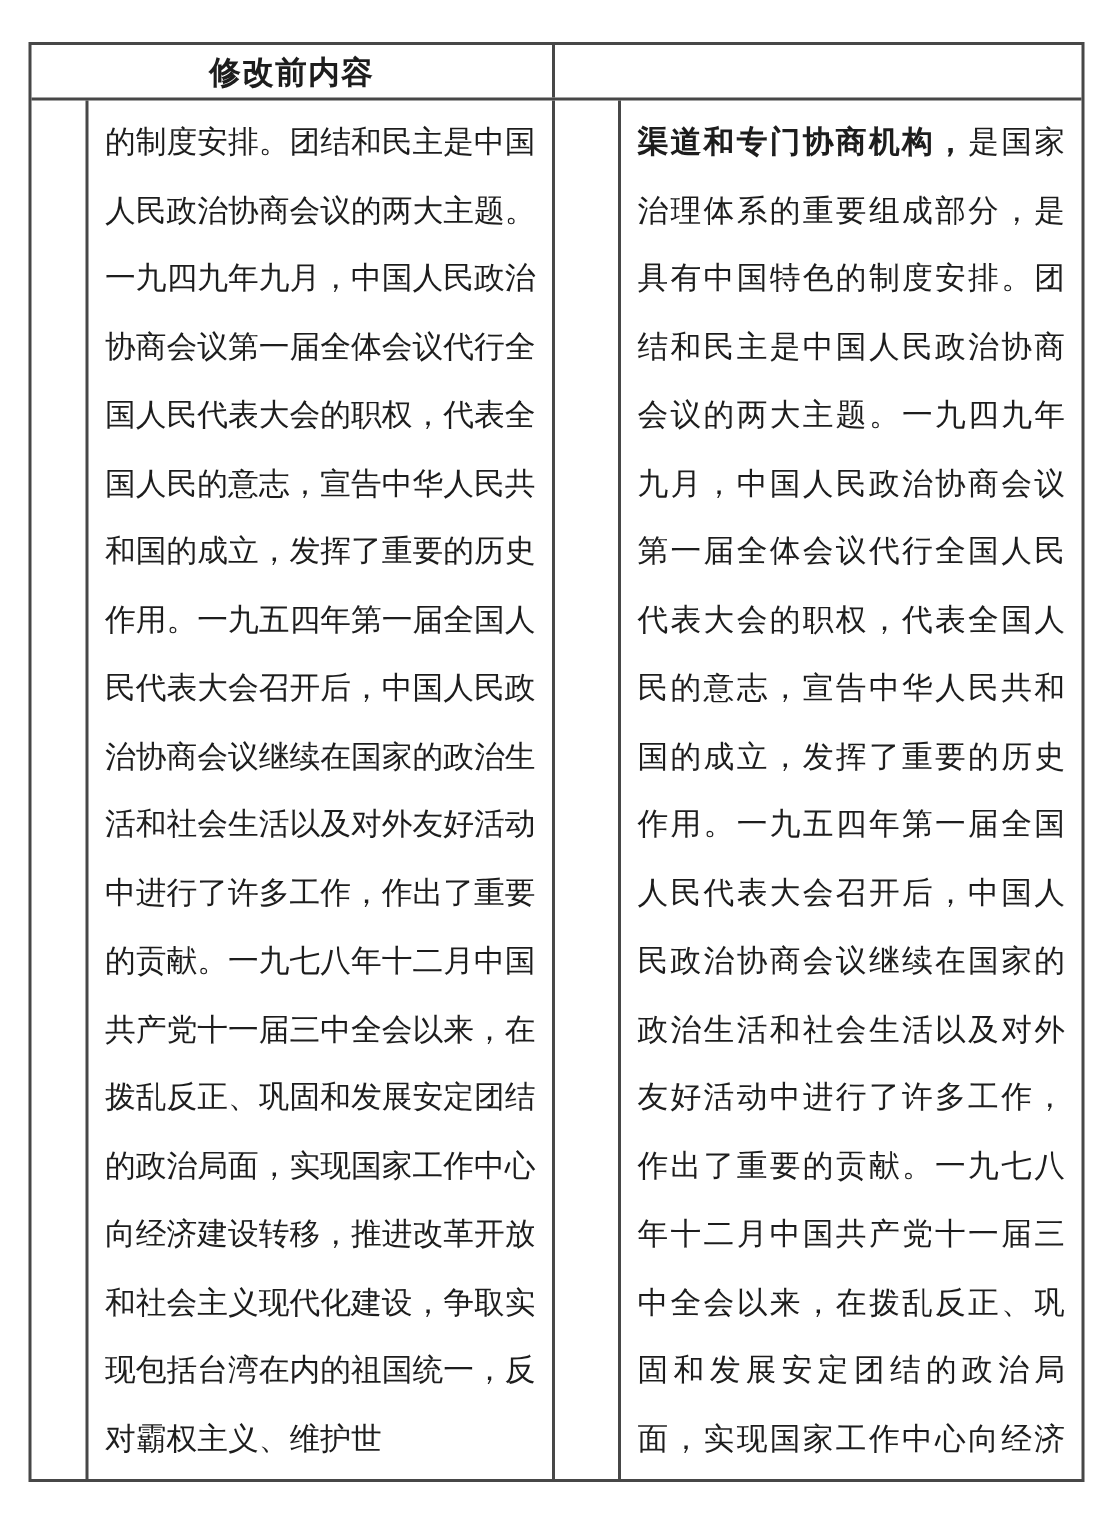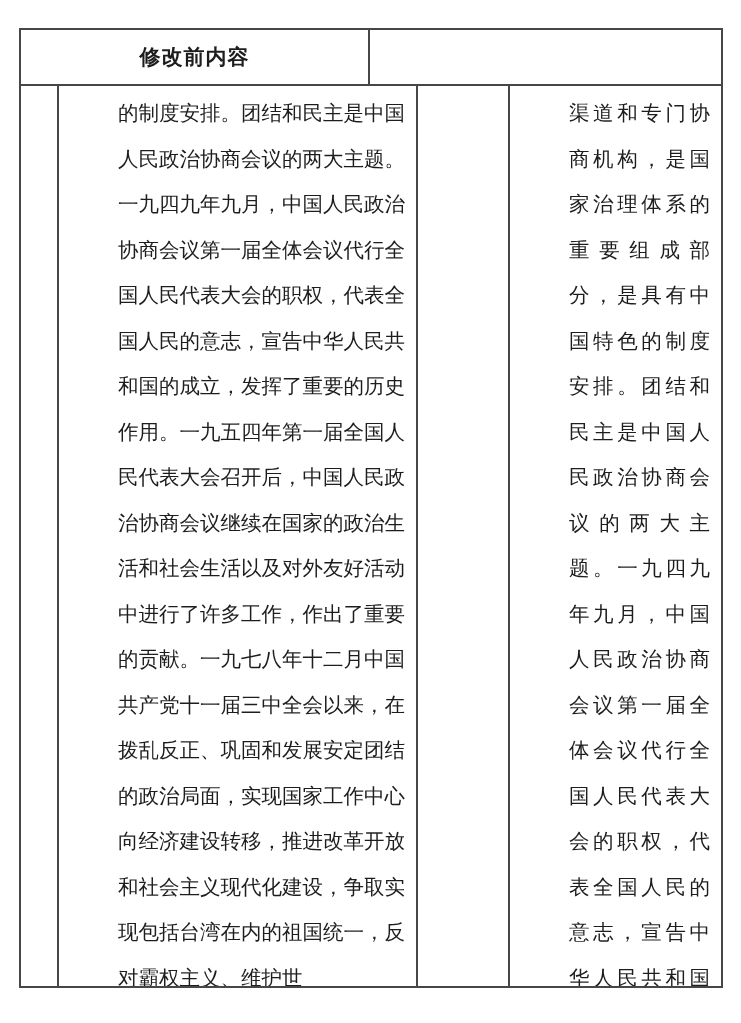--- a/index.html
+++ b/index.html
@@ -22,21 +22,21 @@
     width: 704px;
     height: 960px;
     box-sizing: border-box;
     border: 2px solid #474747;
     display: flex;
     flex-direction: column;
     background: #ffffff;
   }
   .header-row {
     display: flex;
-    height: 56px;
+    height: 37px;
     box-sizing: border-box;
     border-bottom: 2px solid #474747;
     flex: 0 0 auto;
     text-align: center;
   }
   .header-cell {
     display: flex;
     align-items: center;
     justify-content: center;
     box-sizing: border-box;
@@ -50,21 +50,20 @@
     width: 349px;
     border-right: 2px solid #474747;
   }
   .header-cell.after {
     flex: 1;
   }
   .body-row {
     display: flex;
     flex: 1 1 auto;
     min-height: 0;
-    gap: 48px;
   }
   .gutter-cell {
     box-sizing: border-box;
     border-right: 2px solid #474747;
   }
   .gutter-cell.before { width: 38px; }
   .gutter-cell.after  { width: 44px; }
   .text-cell {
     box-sizing: border-box;
     padding: 5px 11px 0 11px;
@@ -77,21 +76,21 @@
   }
   .text-cell.before {
     width: 311px;
     border-right: 2px solid #474747;
   }
   .text-cell.after {
     flex: 1;
   }
   .lead-bold {
     font-family: "DejaVu Sans", "Liberation Sans", sans-serif;
-    font-weight: 400;
+    font-weight: 700;
   }
 </style>
 </head>
 <body>
 
 <div class="page">
   <div class="doc-table">
 
     <div class="header-row">
       <div class="header-cell before">修改前内容</div>

